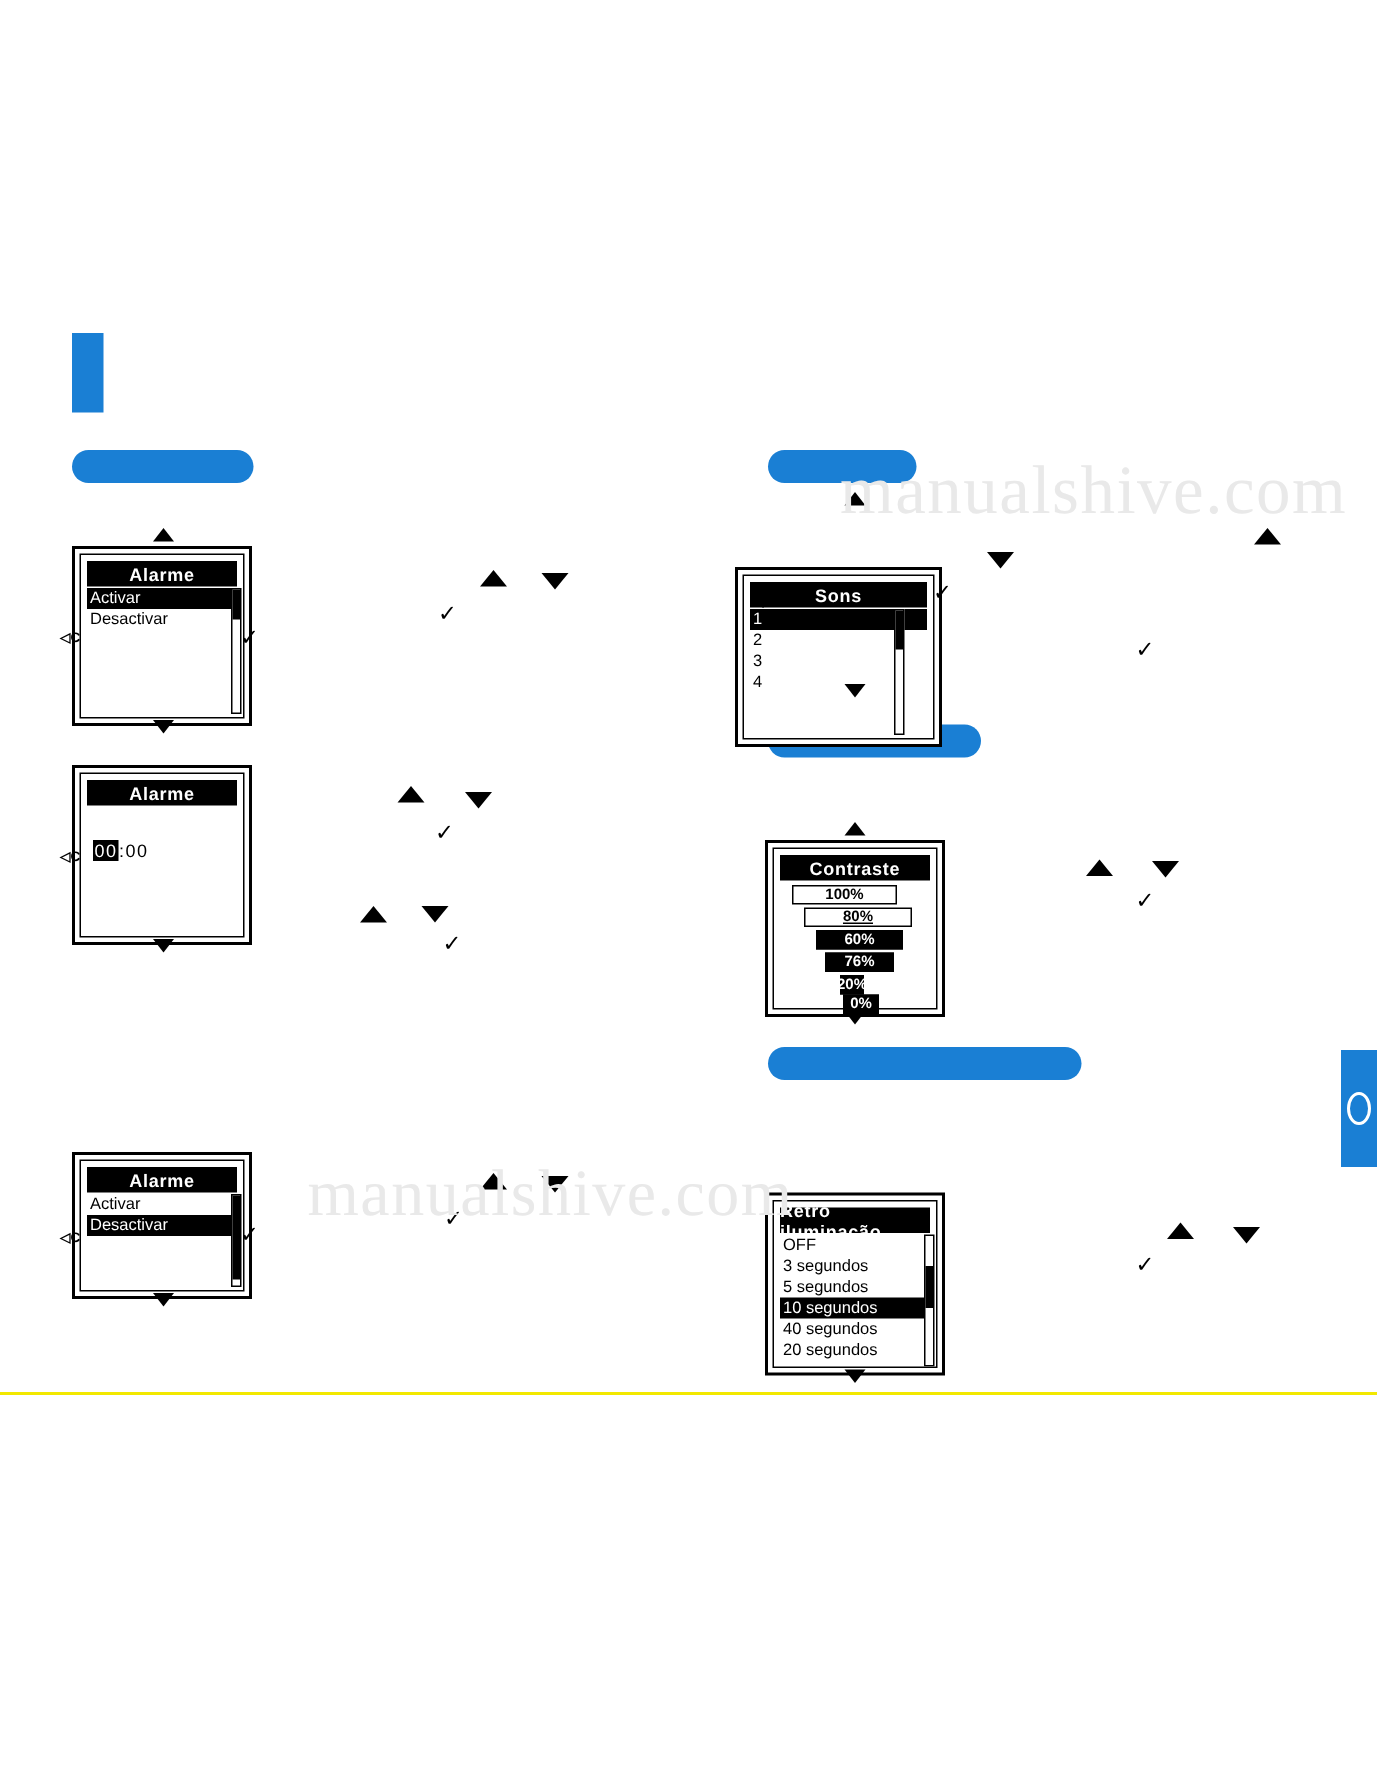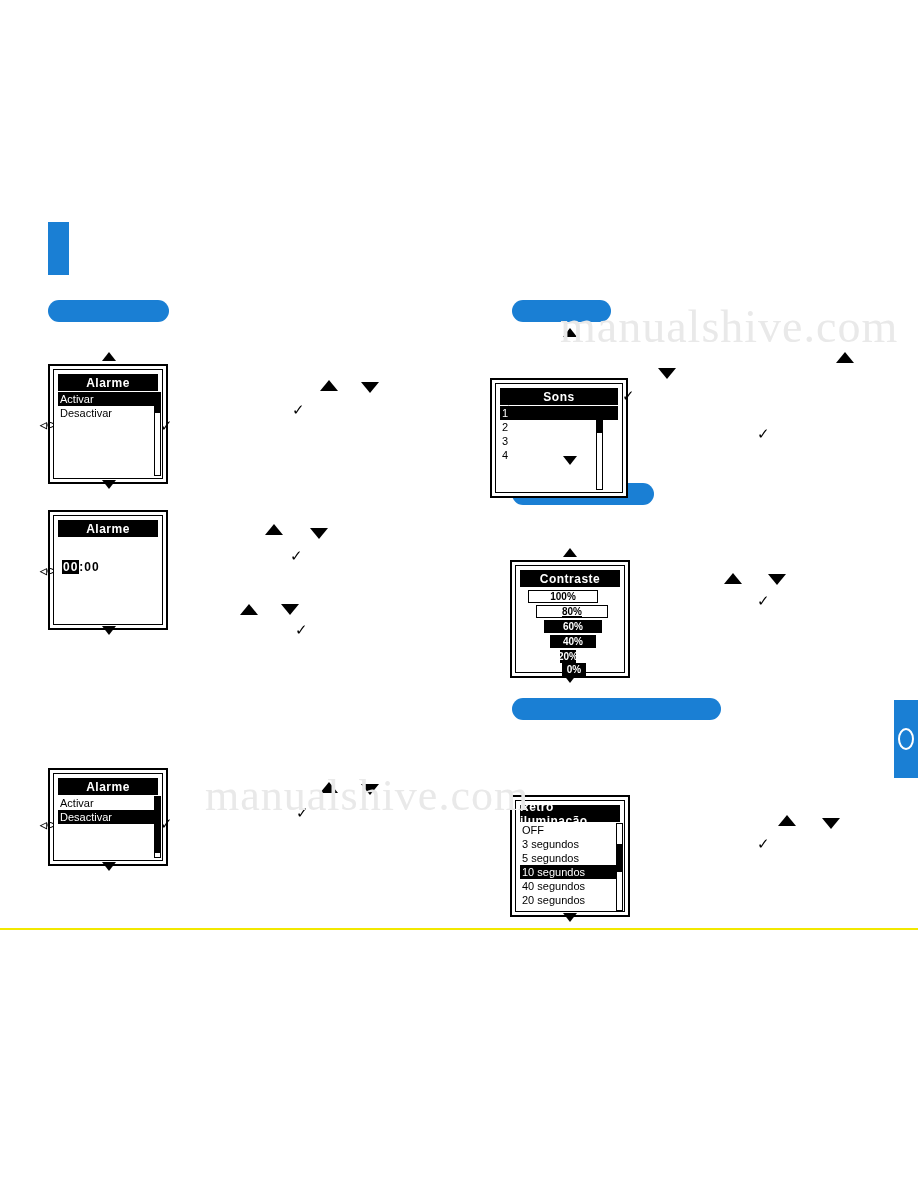--- a/index.html
+++ b/index.html
@@ -166,21 +166,21 @@
   <div class="cmark" style="left:40px;top:420px;">◁C</div>
   <div class="chk" style="left:160px;top:418px;">✓</div>
 
   <div class="btri up" style="left:320px;top:380px;"></div>
   <div class="btri down" style="left:361px;top:382px;"></div>
   <div class="chk" style="left:292px;top:402px;">✓</div>
 
   <div class="lcd" style="left:48px;top:510px;width:120px;height:120px;">
     <div class="bevel"></div>
     <div class="titlebar">Alarme</div>
-    <div class="time" style="left:12px;top:48px;font-weight:bold;">
+    <div class="time" style="left:12px;top:48px;">
       <span class="hl">00</span><span>:</span><span>00</span>
     </div>
   </div>
   <div class="tri down" style="left:102px;top:626px;"></div>
   <div class="cmark" style="left:40px;top:566px;">◁C</div>
 
   <div class="btri up" style="left:265px;top:524px;"></div>
   <div class="btri down" style="left:310px;top:528px;"></div>
   <div class="chk" style="left:290px;top:548px;">✓</div>
 
@@ -229,21 +229,21 @@
   <div class="btri down" style="left:658px;top:368px;"></div>
   <div class="chk" style="left:757px;top:426px;">✓</div>
 
   <div class="tri up" style="left:563px;top:548px;"></div>
   <div class="lcd" style="left:510px;top:560px;width:120px;height:118px;">
     <div class="bevel"></div>
     <div class="titlebar">Contraste</div>
     <div class="bar" style="left:16px;top:28px;width:70px;">100%</div>
     <div class="bar" style="left:24px;top:43px;width:72px;text-decoration:underline;">80%</div>
     <div class="bar inv" style="left:32px;top:58px;width:58px;">60%</div>
-    <div class="bar inv" style="left:38px;top:73px;width:46px;">40%</div>
+    <div class="bar inv" style="left:38px;top:73px;width:46px;">76%</div>
     <div class="bar inv" style="left:48px;top:88px;width:16px;">20%</div>
     <div class="bar inv" style="left:50px;top:101px;width:24px;">0%</div>
   </div>
   <div class="tri down" style="left:563px;top:674px;"></div>
 
   <div class="btri up" style="left:724px;top:573px;"></div>
   <div class="btri down" style="left:768px;top:574px;"></div>
   <div class="chk" style="left:757px;top:593px;">✓</div>
 
   <div class="lcd" style="left:510px;top:795px;width:120px;height:122px;padding-left:12px;">

